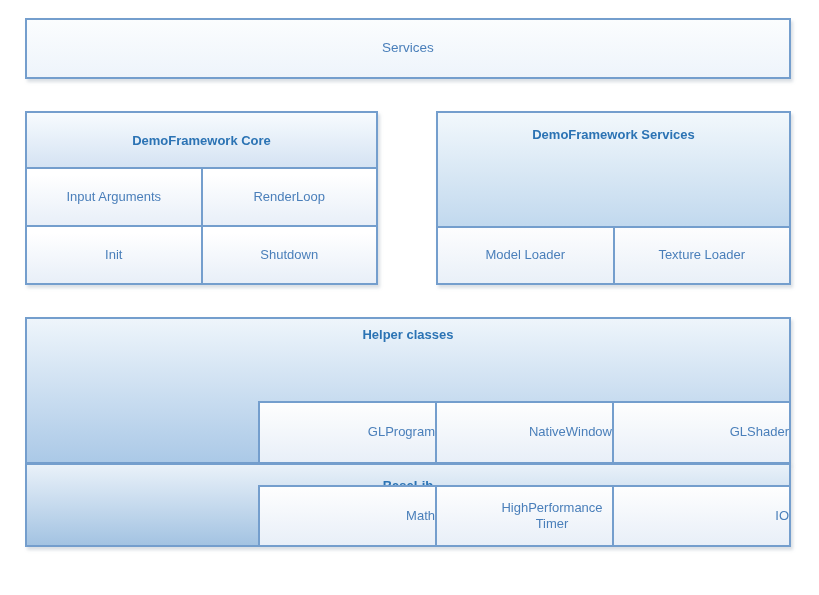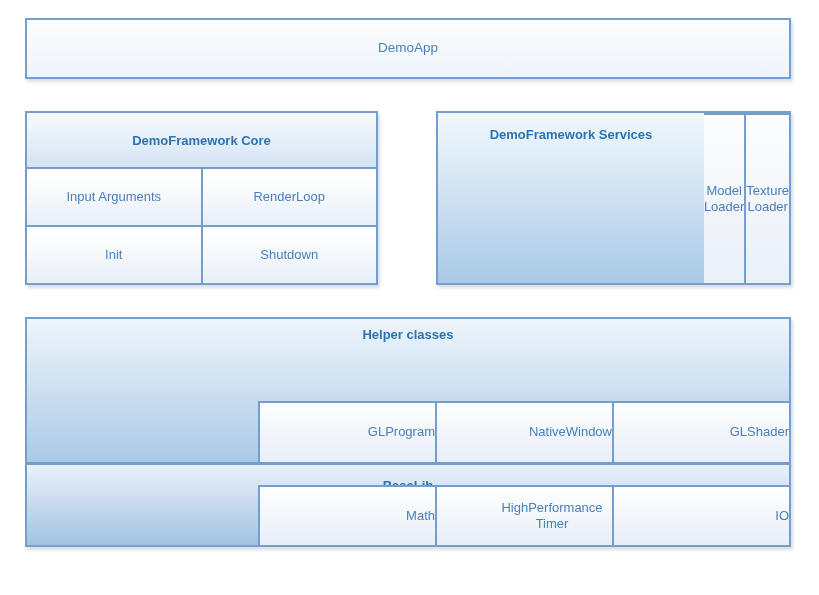--- a/index.html
+++ b/index.html
@@ -56,21 +56,21 @@
   .core-row + .core-row{border-top:2px solid var(--border);}
   .core-cell{
     flex:1;display:flex;align-items:center;justify-content:center;
     background:linear-gradient(180deg,#ffffff 10%,#e8eff8 100%);
   }
   .core-cell + .core-cell{border-left:2px solid var(--border);}
   
   .box-services{
     left:436px;top:111px;width:355px;height:174px;
     background:linear-gradient(180deg,#f2f8fc 0%,#a9c9e7 100%);
-    display:flex;flex-direction:row;
+    display:flex;flex-direction:column;
   }
   .services-header{
     flex:1;display:flex;justify-content:center;align-items:flex-start;
     padding-top:14px;
   }
   .services-row{
     flex:0 0 57px;display:flex;
     border-top:2px solid var(--border);
     justify-content:flex-end;
   }
@@ -102,21 +102,21 @@
     flex:1;display:flex;align-items:center;justify-content:flex-end;
     background:linear-gradient(180deg,#fefefe 0%,#e8eff8 100%);
   }
   .strip-cell + .strip-cell{border-left:2px solid var(--border);}
   .strip-cell.narrow .cell-text{max-width:120px;}
 </style>
 </head>
 <body>
 
 <div class="box box-demoapp">
-  <span class="cell-text">DemoApp</span>
+  <span class="cell-text">Services</span>
 </div>
 
 <div class="box box-core">
   <div class="core-header">
     <span class="title">DemoFramework Core</span>
   </div>
   <div class="core-row">
     <div class="core-cell">
       <span class="cell-text">Input Arguments</span>
     </div>

